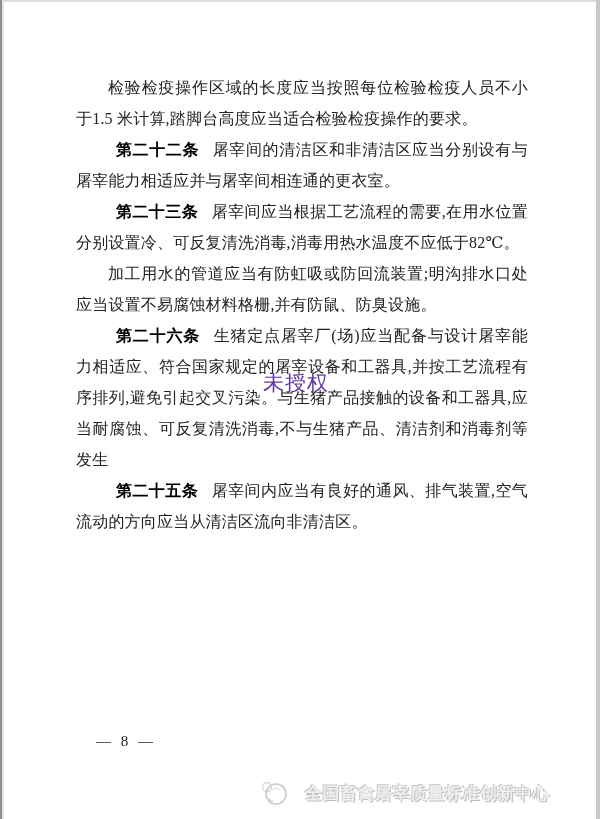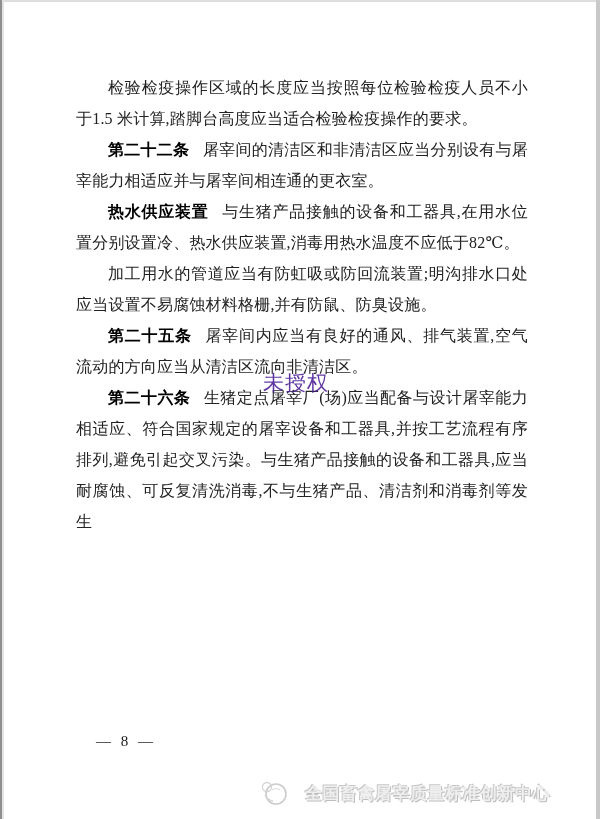--- a/index.html
+++ b/index.html
@@ -37,21 +37,21 @@
     text-align:justify;
     text-justify:inter-ideograph;
     text-indent:32px;
     letter-spacing:0.2px;
   }
   .sect{
     font-family:"Liberation Sans","DejaVu Sans",sans-serif;
     font-weight:700;
     color:#000000;
   }
-  .sect:not(:empty){margin-right:0.85em;}
+  .sect:not(:empty){margin-right:0.85em;margin-left:8px;}
   .watermark-unauth{
     position:absolute;left:263px;top:369px;
     font-family:"Liberation Sans","DejaVu Sans",sans-serif;
     font-size:21px;
     letter-spacing:1px;
     color:#4c1d95;
     opacity:0.9;
     pointer-events:none;
   }
   .page-number{
@@ -80,24 +80,24 @@
 
 <div class="page">
   <div class="edge-top"></div>
   <div class="edge-left"></div>
   <div class="edge-left-soft"></div>
   <div class="edge-right"></div>
 
   <div class="content">
     <p class="para"><span class="sect"></span><span>检验检疫操作区域的长度应当按照每位检验检疫人员不小于1.5 米计算,踏脚台高度应当适合检验检疫操作的要求。</span></p>
     <p class="para"><span class="sect">第二十二条</span><span>屠宰间的清洁区和非清洁区应当分别设有与屠宰能力相适应并与屠宰间相连通的更衣室。</span></p>
-    <p class="para"><span class="sect">热水供应装置</span><span>与生猪产品接触的设备和工器具,在用水位置分别设置冷、热水供应装置,消毒用热水温度不应低于82℃。</span></p>
+    <p class="para"><span class="sect">第二十三条</span><span>屠宰间应当根据工艺流程的需要,在用水位置分别设置冷、可反复清洗消毒,消毒用热水温度不应低于82℃。</span></p>
     <p class="para"><span class="sect"></span><span>加工用水的管道应当有防虹吸或防回流装置;明沟排水口处应当设置不易腐蚀材料格栅,并有防鼠、防臭设施。</span></p>
+    <p class="para"><span class="sect">第二十六条</span><span>生猪定点屠宰厂(场)应当配备与设计屠宰能力相适应、符合国家规定的屠宰设备和工器具,并按工艺流程有序排列,避免引起交叉污染。与生猪产品接触的设备和工器具,应当耐腐蚀、可反复清洗消毒,不与生猪产品、清洁剂和消毒剂等发生</span></p>
     <p class="para"><span class="sect">第二十五条</span><span>屠宰间内应当有良好的通风、排气装置,空气流动的方向应当从清洁区流向非清洁区。</span></p>
-    <p class="para"><span class="sect">第二十六条</span><span>生猪定点屠宰厂(场)应当配备与设计屠宰能力相适应、符合国家规定的屠宰设备和工器具,并按工艺流程有序排列,避免引起交叉污染。与生猪产品接触的设备和工器具,应当耐腐蚀、可反复清洗消毒,不与生猪产品、清洁剂和消毒剂等发生</span></p>
   </div>
 
   <div class="watermark-unauth">未授权</div>
 
   <div class="page-number">— 8 —</div>
 
   <div class="footer-mark">
     <svg class="footer-logo" width="30" height="30" viewBox="0 0 30 30" aria-hidden="true">
       <circle cx="17" cy="16" r="10" fill="none" stroke="#cccccc" stroke-width="1.6"></circle>
       <circle cx="8" cy="9" r="4.5" fill="none" stroke="#d4d4d4" stroke-width="1.3"></circle>

